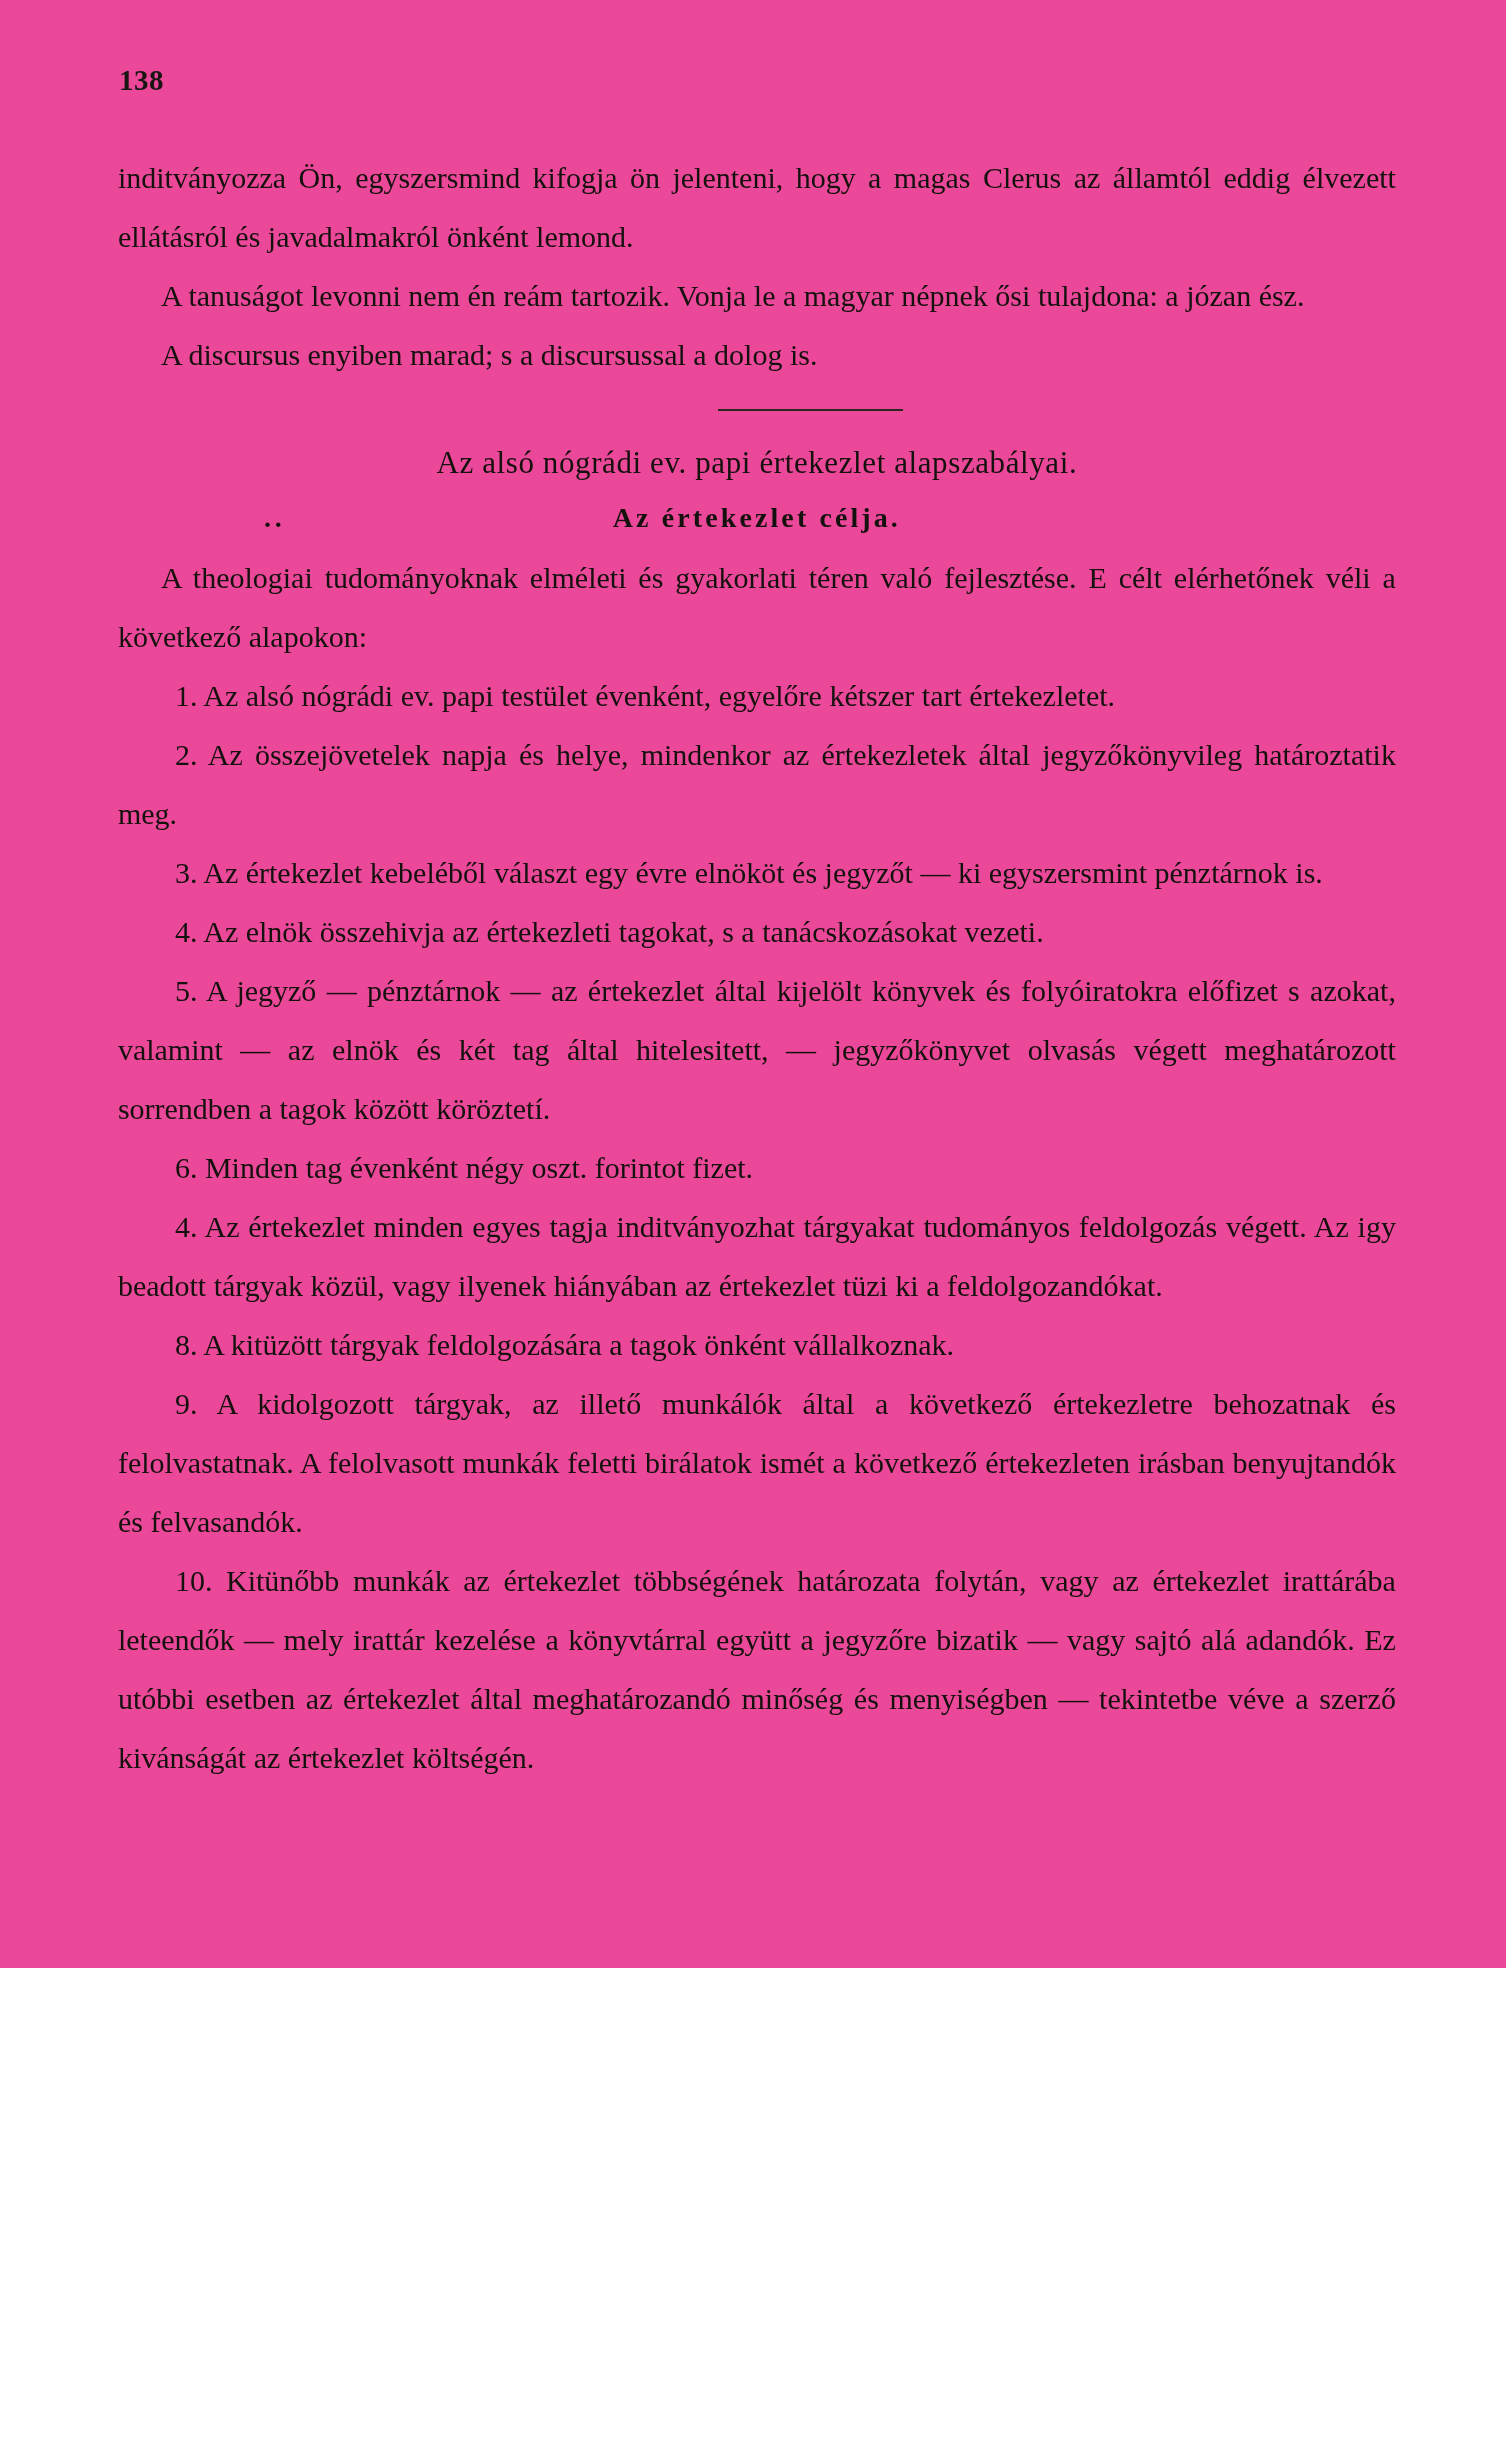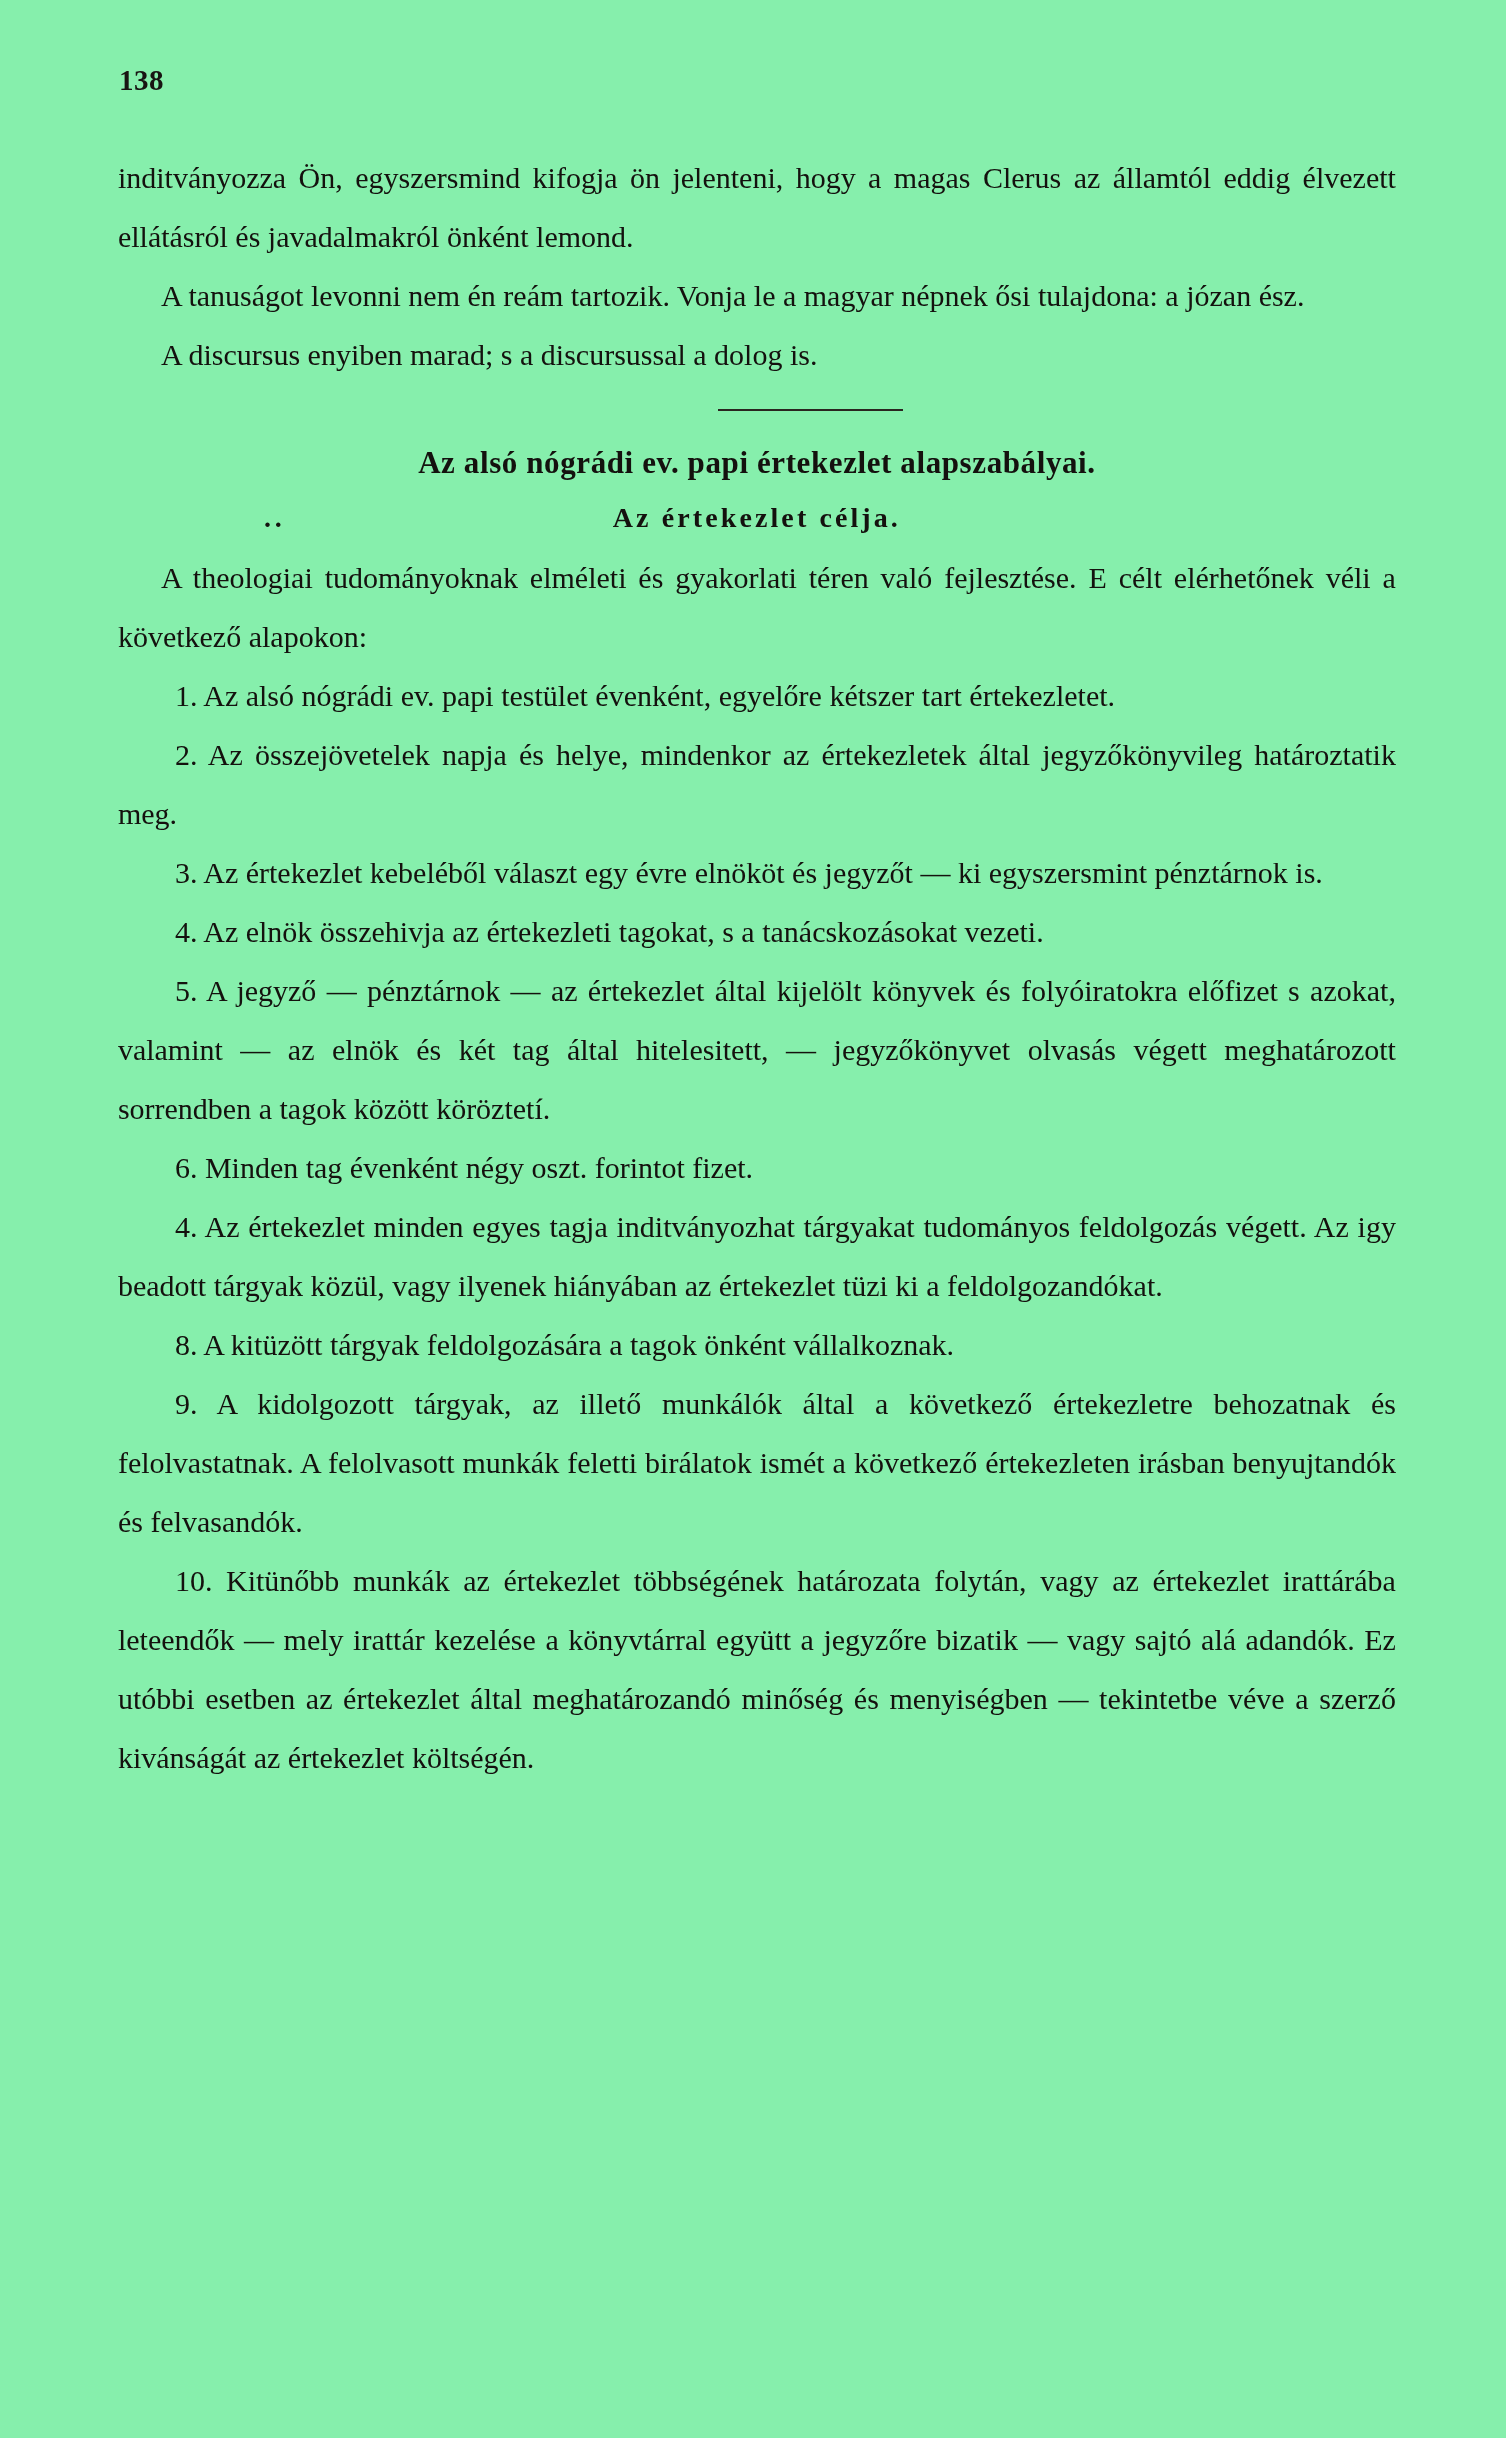--- a/index.html
+++ b/index.html
@@ -13,22 +13,22 @@
     font-family: "Liberation Serif", serif;
     color: #141210;
     position: relative;
     overflow: hidden;
   }
   .page {
     position: absolute;
     left: 0;
     top: 0;
     width: 1507px;
-    height: 2438px;
-    background: #86efac;
+    height: 1968px;
+    background: #ec4899;
   }
   .content {
     position: absolute;
     left: 115px;
     top: 64px;
     width: 1287px;
   }
   .folio {
     font-family: "Liberation Serif", serif;
     font-size: 29px;
@@ -58,21 +58,21 @@
   }
   .rule {
     width: 185px;
     height: 2px;
     background: #2a2520;
     margin-left: 107px;
   }
   .head-main {
     text-align: center;
     font-size: 31px;
-    font-weight: 700;
+    font-weight: 400;
     letter-spacing: 0.6px;
     line-height: 45px;
     margin: 17.6px 0 9.8px 0;
   }
   .head-sub {
     text-align: center;
     font-size: 28px;
     letter-spacing: 3.1px;
     line-height: 45px;
     margin: 0 0 7.8px 0;

